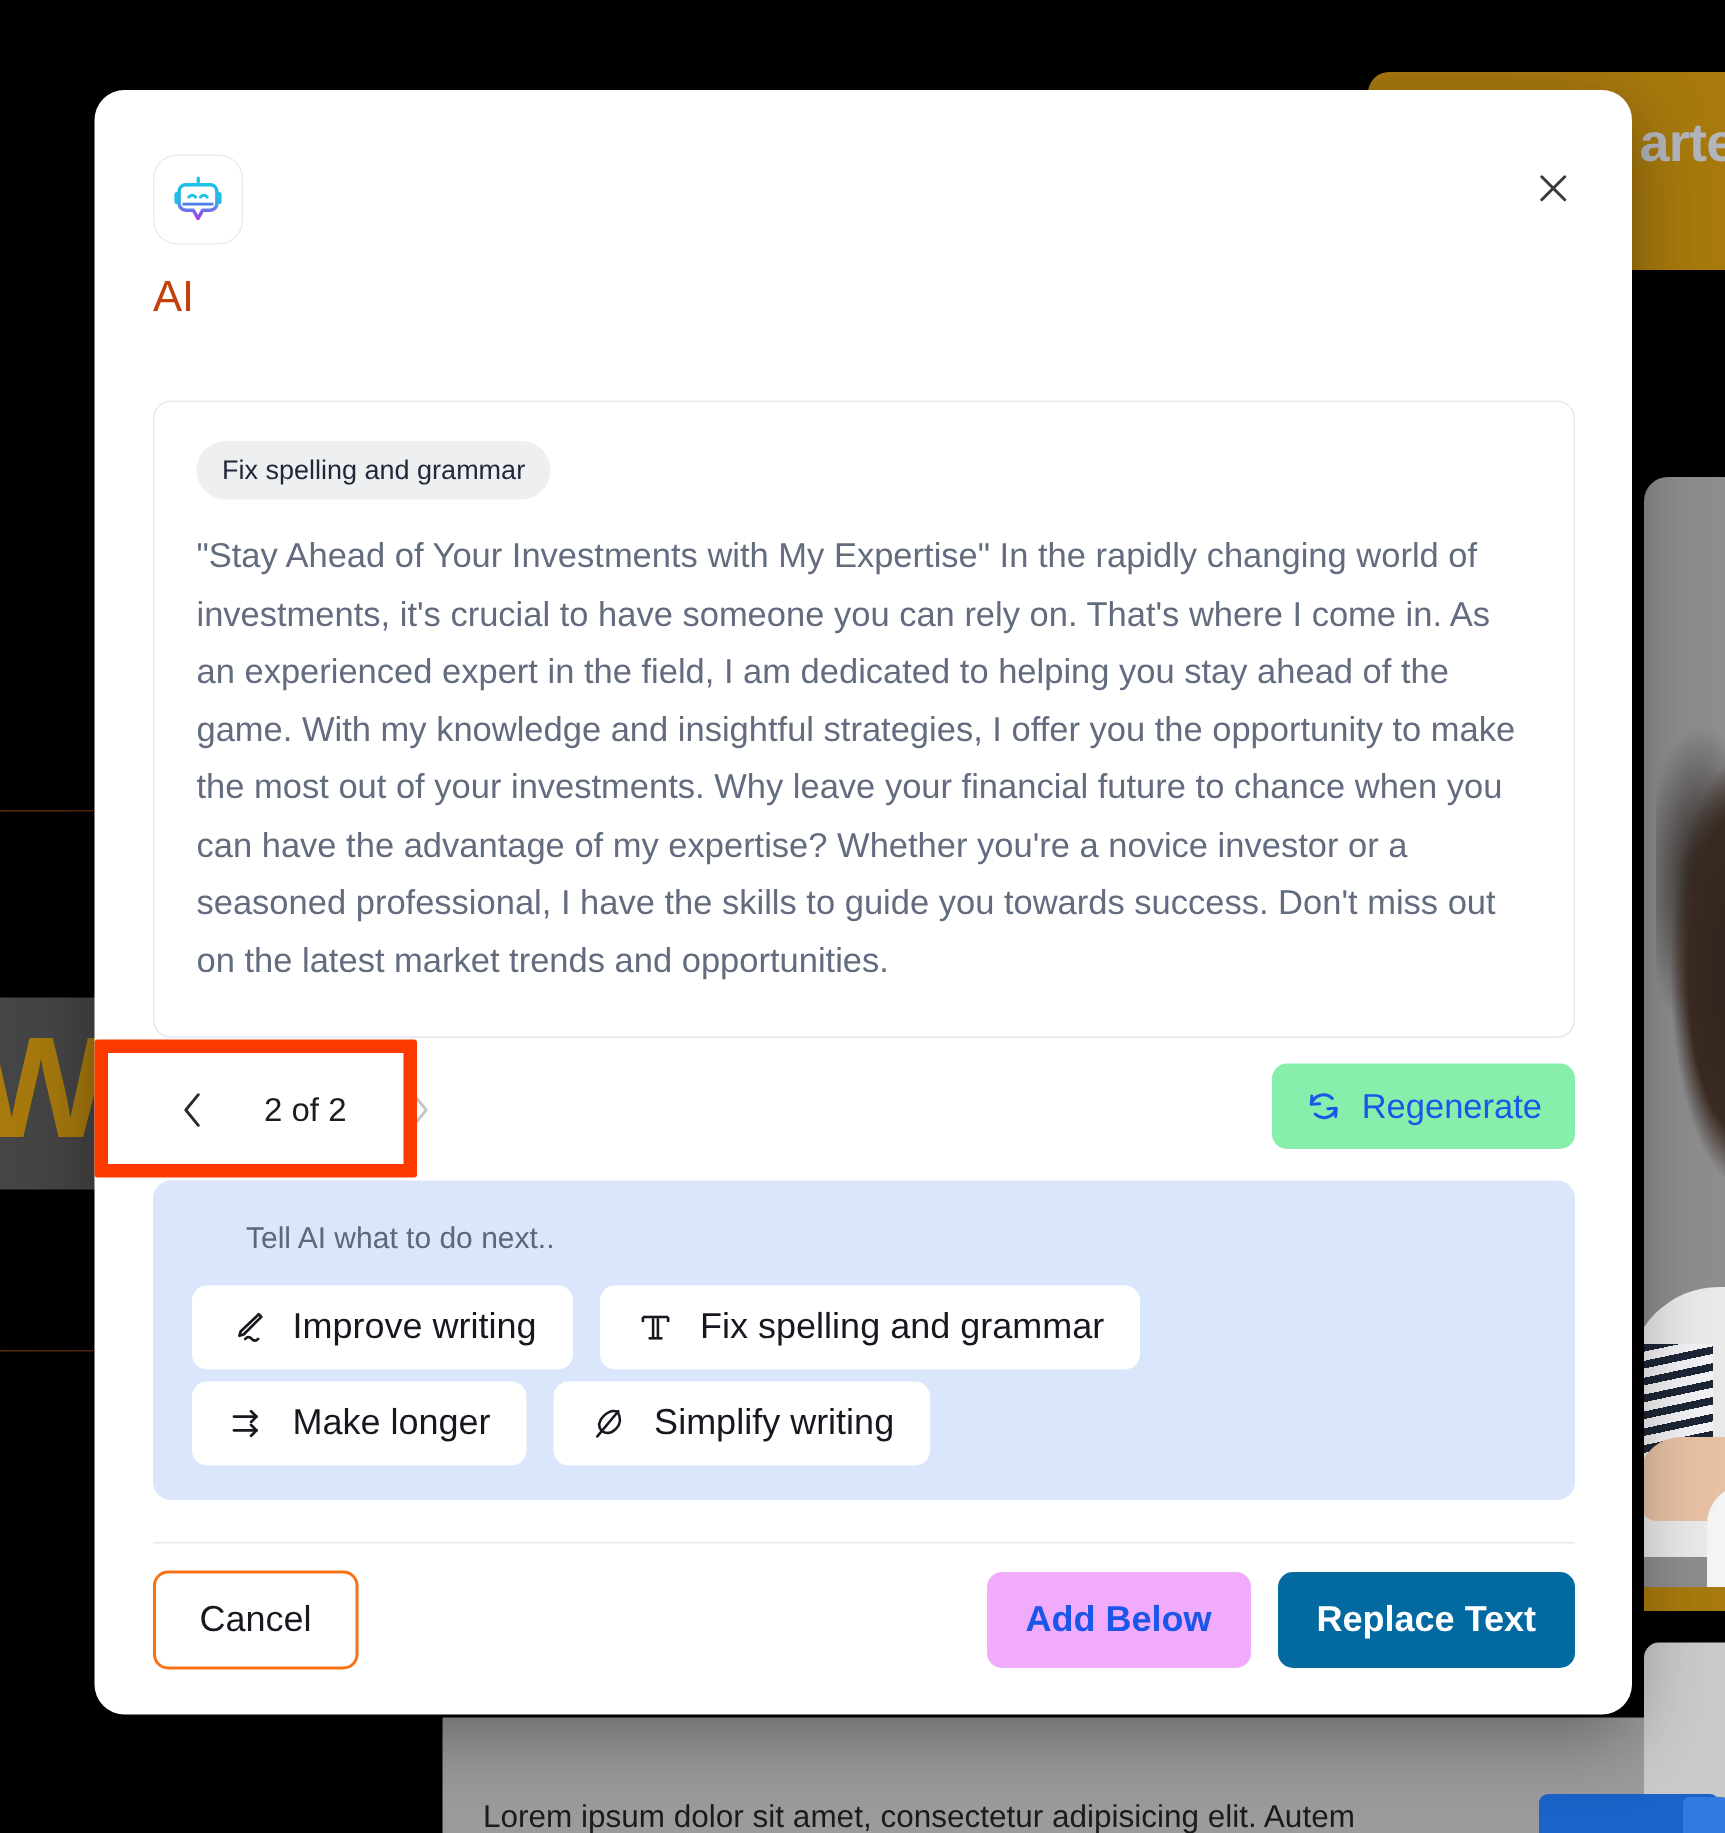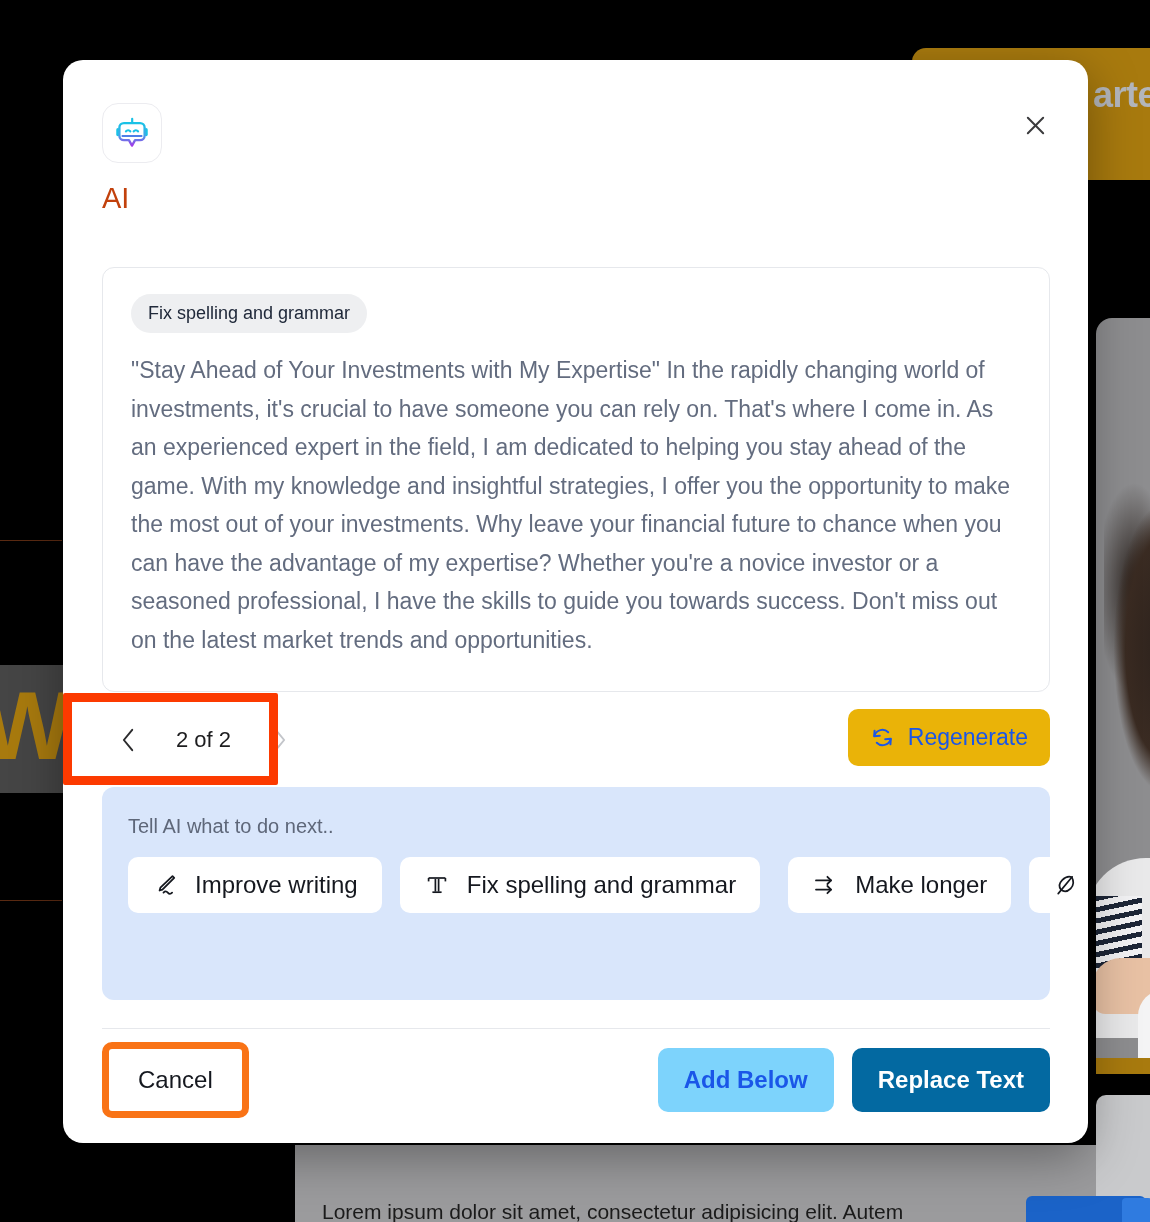--- a/index.html
+++ b/index.html
@@ -284,21 +284,21 @@
     font-size: 22px;
     color: #1d1d1f;
   }
   .regen-btn {
     position: absolute;
     right: 0px;
     top: 1px;
     display: flex;
     align-items: center;
     gap: 13px;
-    background: #eab308;
+    background: #86efac;
     border: none;
     border-radius: 10px;
     padding: 15px 22px;
     cursor: pointer;
   }
   .regen-btn span {
     font-size: 23px;
     color: #1A56E8;
   }
 
@@ -323,24 +323,26 @@
     width: 948px;
     height: 213px;
     background: #D9E6FB;
     border-radius: 12px;
     padding: 28px 26px;
   }
   .suggest-hint {
     font-size: 20px;
     color: #5E6779;
     margin-bottom: 19px;
+    margin-left: 36px;
   }
   .suggest-rows {
     display: flex;
-    gap: 28px;
+    flex-direction: column;
+    gap: 8px;
   }
   .suggest-row {
     display: flex;
     gap: 18px;
   }
   .suggest-btn {
     display: flex;
     align-items: center;
     gap: 17px;
     background: #ffffff;
@@ -375,31 +377,31 @@
     position: absolute;
     left: 39px;
     top: 985px;
     width: 948px;
     height: 70px;
     display: flex;
     align-items: center;
   }
   .btn-cancel {
     background: #ffffff;
-    border: 7px solid #f97316;
+    border: 2px solid #f97316;
     border-radius: 10px;
     padding: 17px 29px;
     font-size: 24px;
     color: #15181f;
     cursor: pointer;
     font-family: inherit;
   }
   .footer-spacer { flex: 1; }
   .btn-add-below {
-    background: #7dd3fc;
+    background: #f0abfc;
     border: none;
     border-radius: 10px;
     padding: 18px 26px;
     font-size: 24px;
     color: #1A56E8;
     font-weight: bold;
     cursor: pointer;
     font-family: inherit;
     margin-right: 18px;
   }

